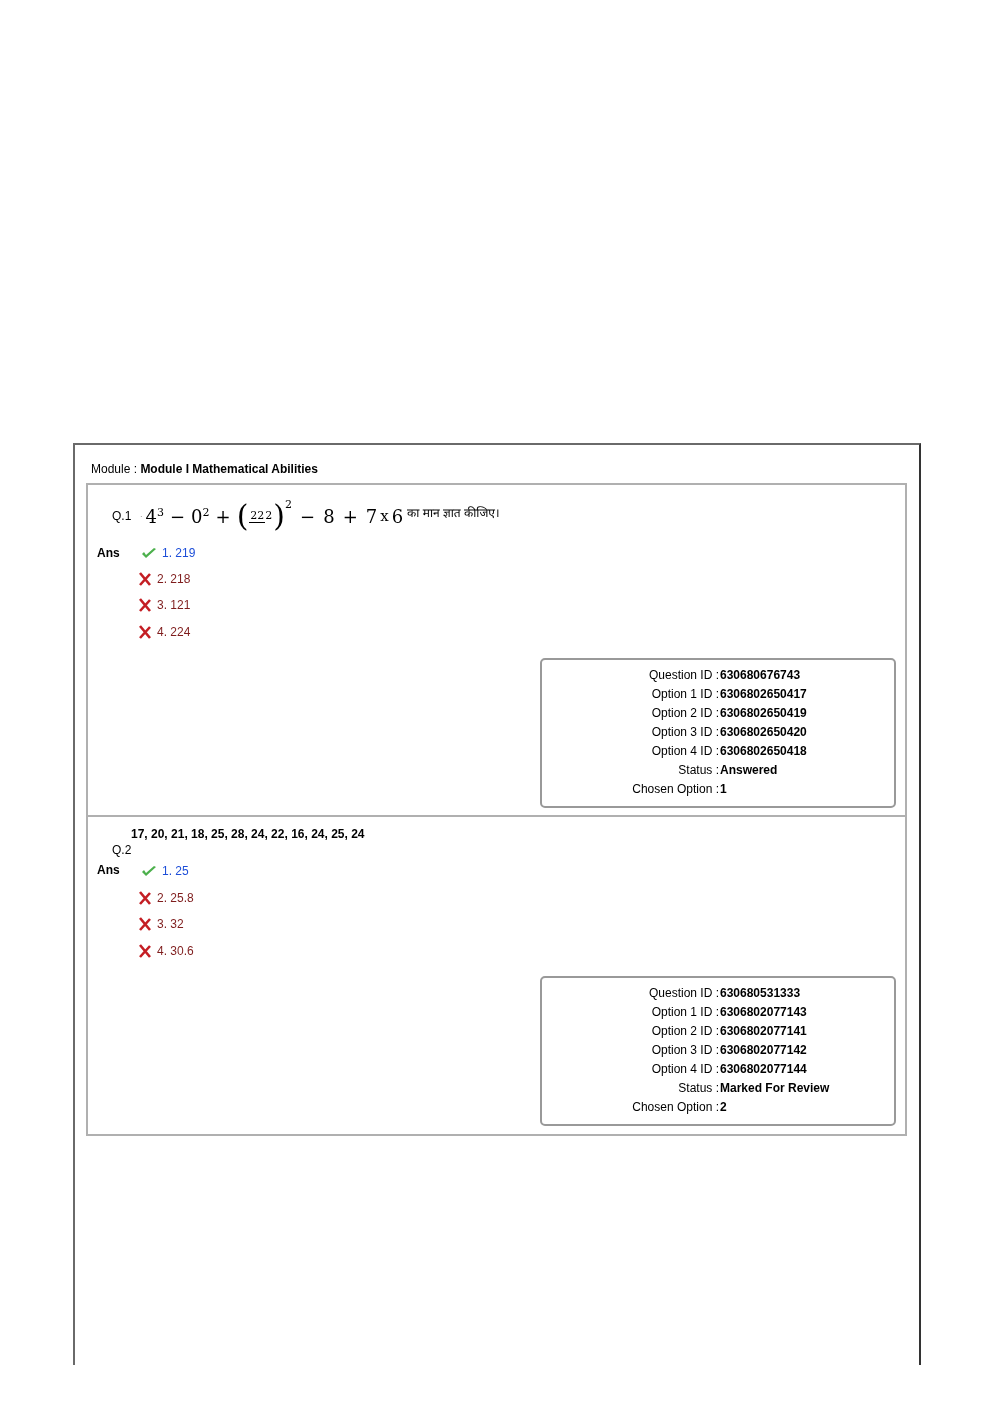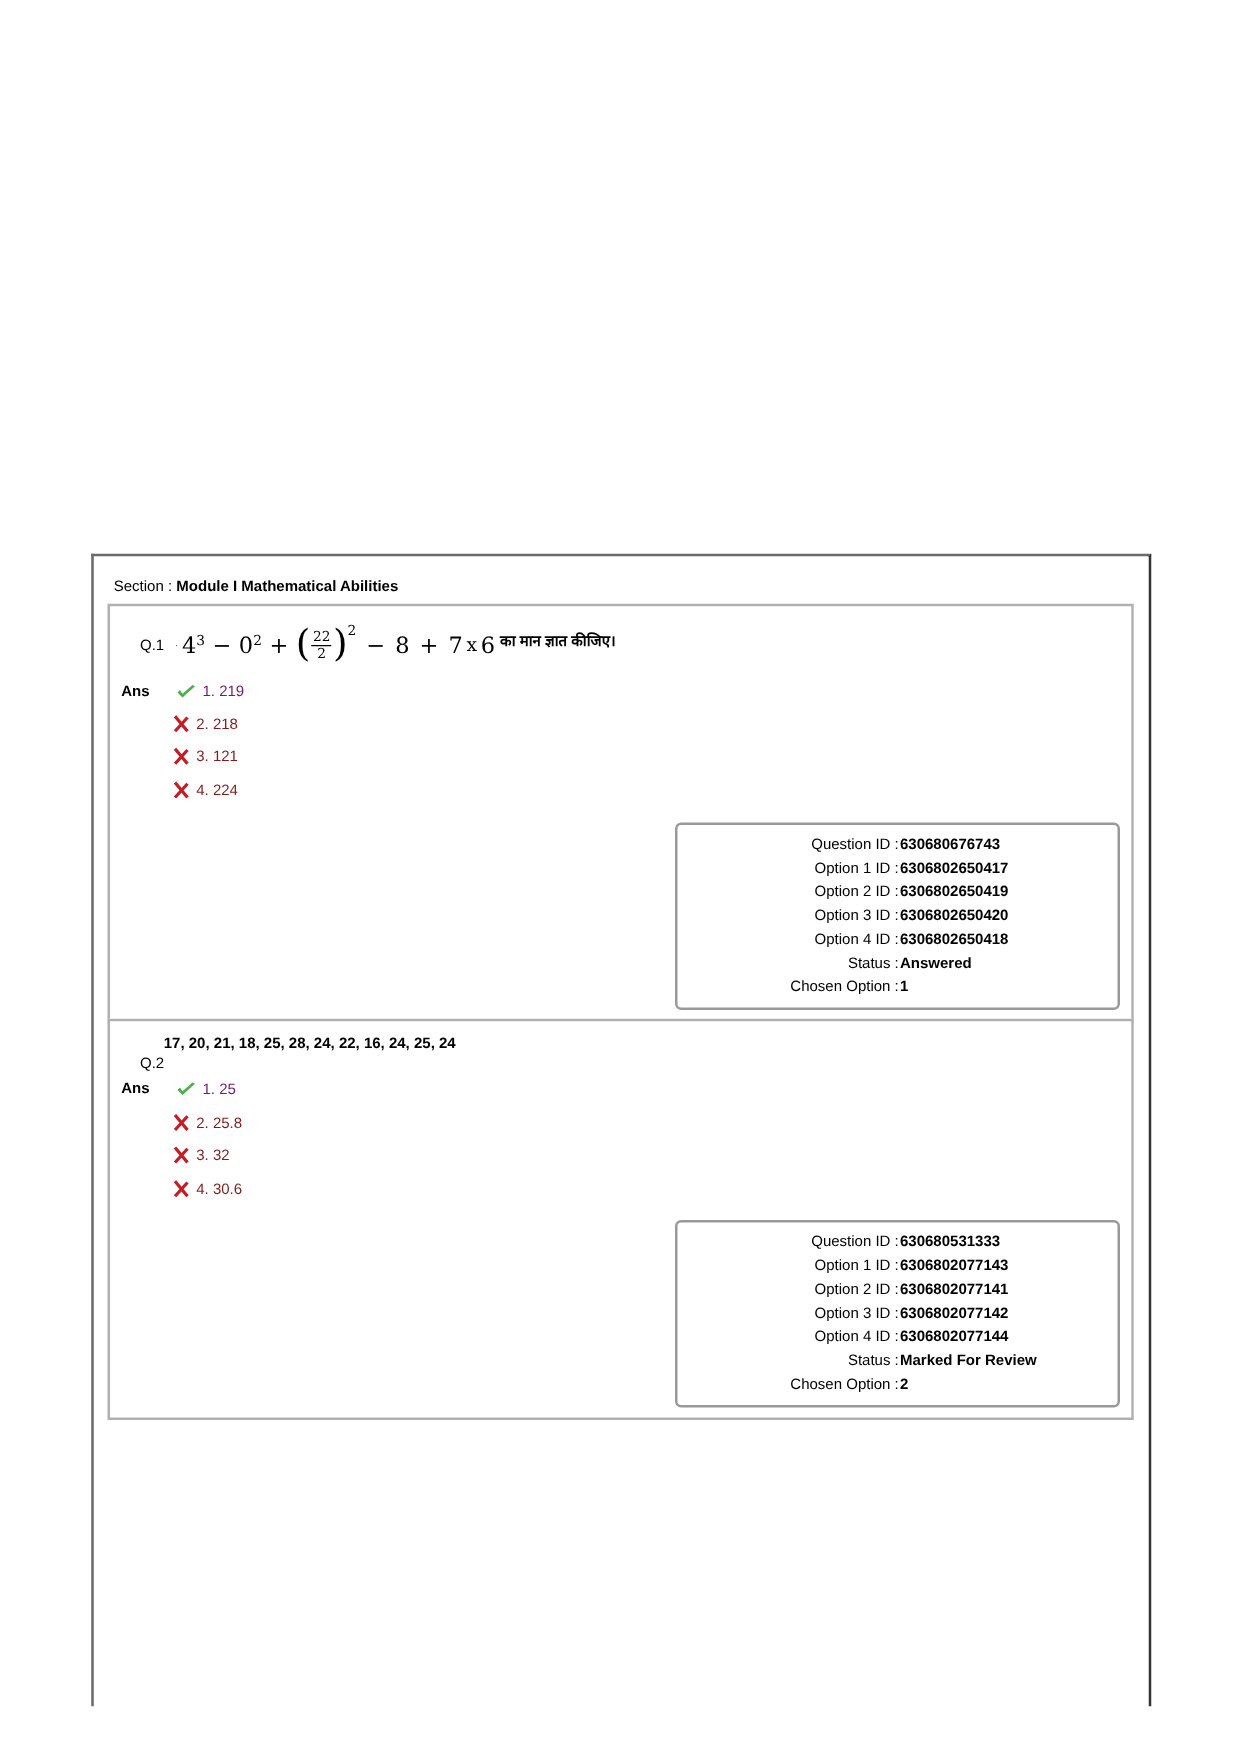--- a/index.html
+++ b/index.html
@@ -64,50 +64,50 @@
       top: 16px;
       font-family: "DejaVu Serif", "Liberation Serif", serif;
       font-size: 18px;
       display: flex;
       align-items: center;
       white-space: nowrap;
     }
     .math sup { font-size: 11px; position: relative; top: -4px; }
     .frac {
       display: inline-flex;
-      flex-direction: column;
+      flex-direction: row;
       align-items: center;
       font-size: 11px;
       line-height: 12px;
       margin: 0 1px;
     }
     .frac .num { border-bottom: 1px solid #000; padding: 0 1px; }
     .paren { font-size: 30px; font-weight: 200; line-height: 30px; }
     .hindi {
       font-family: "Liberation Sans", sans-serif;
       font-size: 12px;
-      font-weight: bold;
+      font-weight: normal;
       margin-left: 4px;
       position: relative;
       top: -4px;
     }
     .ans-label {
       position: absolute;
       left: 9px;
       font-size: 12px;
       font-weight: bold;
     }
     .option {
       position: absolute;
       left: 50px;
       font-size: 12px;
       display: flex;
       align-items: center;
     }
-    .option.correct { color: #701a75; left: 53px; }
+    .option.correct { color: #1d4ed8; left: 53px; }
     .option.wrong { color: #7f1d1d; }
     .icon-check {
       display: inline-block;
       width: 16px;
       height: 12px;
       margin-right: 5px;
     }
     .icon-cross {
       display: inline-block;
       width: 14px;
@@ -143,21 +143,21 @@
       font-weight: bold;
       white-space: nowrap;
     }
   </style>
 </head>
 <body>
 
 <div class="outer-frame"></div>
 
 <div class="section-line">
-  <span>Section :</span>
+  <span>Module :</span>
   <b>Module I Mathematical Abilities</b>
 </div>
 
 <div class="qblock q1">
   <div class="qnum" style="top:9px;">Q.1</div>
 
   <div class="math">
     <span style="font-size:8px;margin-right:3px;color:#777;">·</span>
     <span>4</span>
       <sup>3</sup>

